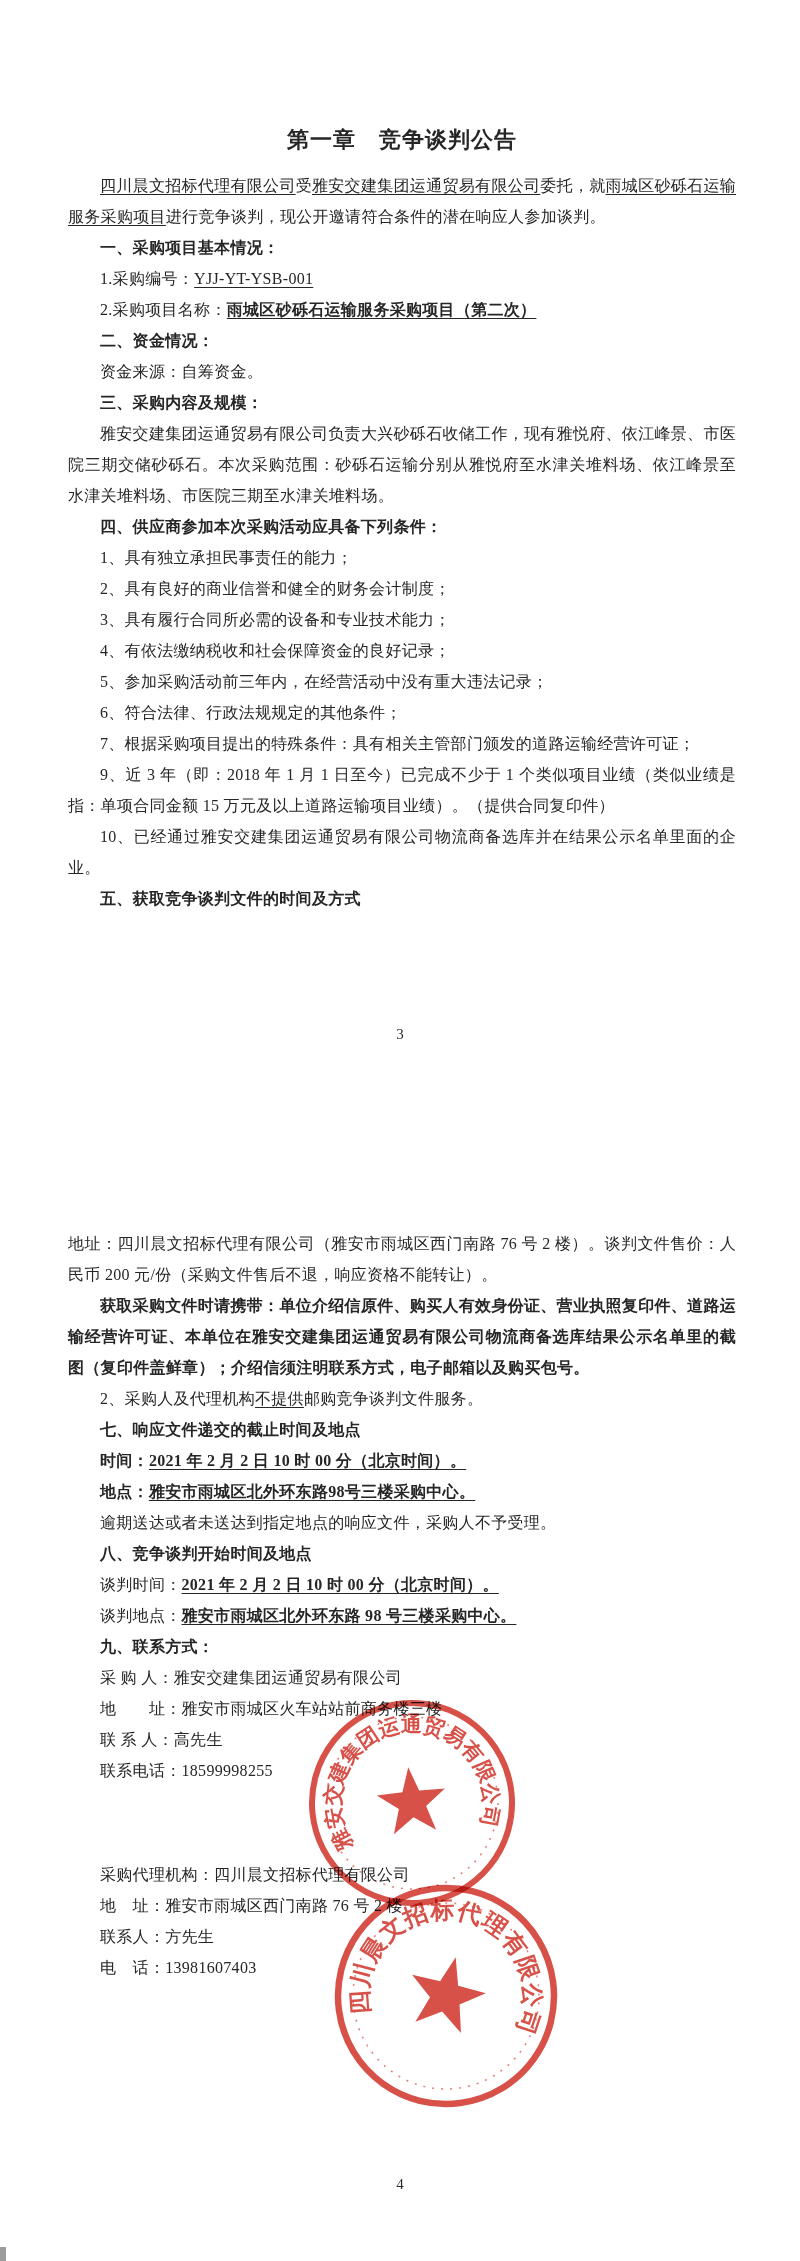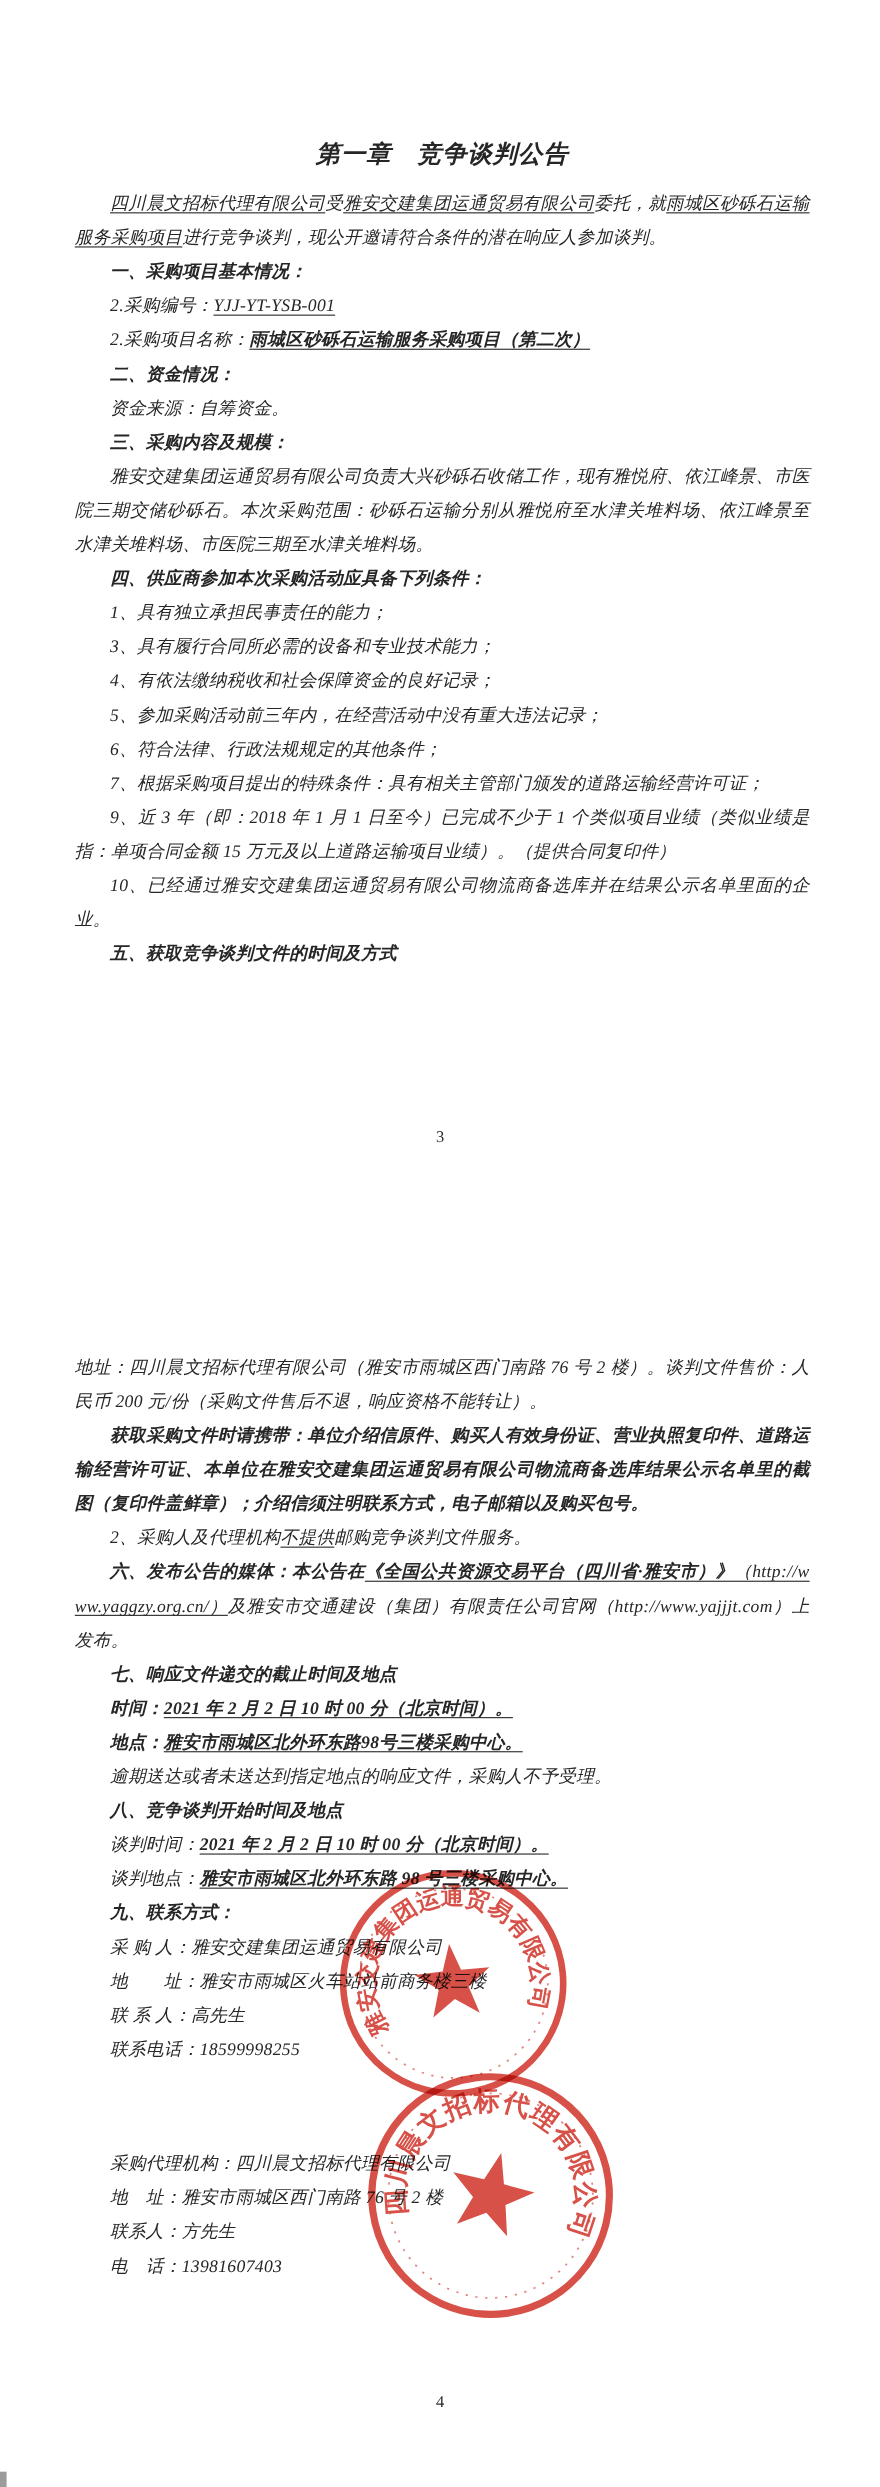--- a/index.html
+++ b/index.html
@@ -2,21 +2,21 @@
 <html><head>
 <meta charset="utf-8">
 <style>
   html,body{margin:0;padding:0;background:#ffffff;}
   body{
     width:800px;height:2261px;
     font-family:"Liberation Serif","DejaVu Serif",serif;
     color:#262626;
   }
   .sheet{position:relative;width:800px;height:2261px;background:#ffffff;overflow:hidden;}
-  .flow{position:absolute;left:68px;right:64px;font-style:italic;}
+  .flow{position:absolute;left:68px;right:64px;}
   #flow1{top:125px;}
   #flow2{top:1228px;}
   h1.doc-title{
     font-size:22px;font-weight:bold;text-align:center;
     margin:0 0 15px 0;line-height:30px;letter-spacing:1px;
   }
   p.para{
     margin:0;font-size:16px;line-height:31px;
     text-align:justify;text-indent:2em;letter-spacing:0.3px;
     word-break:break-all;
@@ -42,47 +42,47 @@
 </head>
 <body>
 
 <div class="sheet">
 
   <div class="flow" id="flow1">
     <h1 class="doc-title">第一章　竞争谈判公告</h1>
     <div>
         <p class="para"><span class="u">四川晨文招标代理有限公司</span><span>受</span><span class="u">雅安交建集团运通贸易有限公司</span><span>委托，就</span><span class="u">雨城区砂砾石运输服务采购项目</span><span>进行竞争谈判，现公开邀请符合条件的潜在响应人参加谈判。</span></p>
         <p class="para"><span class="b">一、采购项目基本情况：</span></p>
-        <p class="para"><span>2.采购编号：</span><span class="u">YJJ-YT-YSB-001</span></p>
+        <p class="para"><span>1.采购编号：</span><span class="u">YJJ-YT-YSB-001</span></p>
         <p class="para"><span>2.采购项目名称：</span><span class="b u">雨城区砂砾石运输服务采购项目（第二次）</span></p>
         <p class="para"><span class="b">二、资金情况：</span></p>
         <p class="para"><span>资金来源：自筹资金。</span></p>
         <p class="para"><span class="b">三、采购内容及规模：</span></p>
         <p class="para"><span>雅安交建集团运通贸易有限公司负责大兴砂砾石收储工作，现有雅悦府、依江峰景、市医院三期交储砂砾石。本次采购范围：砂砾石运输分别从雅悦府至水津关堆料场、依江峰景至水津关堆料场、市医院三期至水津关堆料场。</span></p>
         <p class="para"><span class="b">四、供应商参加本次采购活动应具备下列条件：</span></p>
         <p class="para"><span>1、具有独立承担民事责任的能力；</span></p>
+        <p class="para"><span>2、具有良好的商业信誉和健全的财务会计制度；</span></p>
         <p class="para"><span>3、具有履行合同所必需的设备和专业技术能力；</span></p>
         <p class="para"><span>4、有依法缴纳税收和社会保障资金的良好记录；</span></p>
         <p class="para"><span>5、参加采购活动前三年内，在经营活动中没有重大违法记录；</span></p>
         <p class="para"><span>6、符合法律、行政法规规定的其他条件；</span></p>
         <p class="para"><span>7、根据采购项目提出的特殊条件：具有相关主管部门颁发的道路运输经营许可证；</span></p>
         <p class="para"><span>9、近 3 年（即：2018 年 1 月 1 日至今）已完成不少于 1 个类似项目业绩（类似业绩是指：单项合同金额 15 万元及以上道路运输项目业绩）。（提供合同复印件）</span></p>
         <p class="para"><span>10、已经通过雅安交建集团运通贸易有限公司物流商备选库并在结果公示名单里面的企业。</span></p>
         <p class="para"><span class="b">五、获取竞争谈判文件的时间及方式</span></p>
       </div>
   </div>
 
   <div class="pagenum" id="pn3">3</div>
 
   <div class="flow" id="flow2">
     <div>
         <p class="para noindent"><span>地址：四川晨文招标代理有限公司（雅安市雨城区西门南路 76 号 2 楼）。谈判文件售价：人民币 200 元/份（采购文件售后不退，响应资格不能转让）。</span></p>
         <p class="para"><span class="b">获取采购文件时请携带：单位介绍信原件、购买人有效身份证、营业执照复印件、道路运输经营许可证、本单位在雅安交建集团运通贸易有限公司物流商备选库结果公示名单里的截图（复印件盖鲜章）；介绍信须注明联系方式，电子邮箱以及购买包号。</span></p>
         <p class="para"><span>2、采购人及代理机构</span><span class="u">不提供</span><span>邮购竞争谈判文件服务。</span></p>
-        <p class="para"><span class="b">六、发布公告的媒体：</span><span class="b">本公告在</span><span class="b u">《全国公共资源交易平台（四川省·雅安市）》</span><span class="u">（http://www.yaggzy.org.cn/）</span><span>及雅安市交通建设（集团）有限责任公司官网（http://www.yajjjt.com）上发布。</span></p>
         <p class="para"><span class="b">七、响应文件递交的截止时间及地点</span></p>
         <p class="para"><span class="b">时间：</span><span class="b u">2021 年 2 月 2 日 10 时 00 分（北京时间）。</span></p>
         <p class="para"><span class="b">地点：</span><span class="b u">雅安市雨城区北外环东路98号三楼采购中心。</span></p>
         <p class="para"><span>逾期送达或者未送达到指定地点的响应文件，采购人不予受理。</span></p>
         <p class="para"><span class="b">八、竞争谈判开始时间及地点</span></p>
         <p class="para"><span>谈判时间：</span><span class="b u">2021 年 2 月 2 日 10 时 00 分（北京时间）。</span></p>
         <p class="para"><span>谈判地点：</span><span class="b u">雅安市雨城区北外环东路 98 号三楼采购中心。</span></p>
         <p class="para"><span class="b">九、联系方式：</span></p>
         <p class="para"><span>采 购 人：雅安交建集团运通贸易有限公司</span></p>
         <p class="para"><span>地　　址：雅安市雨城区火车站站前商务楼三楼</span></p>

